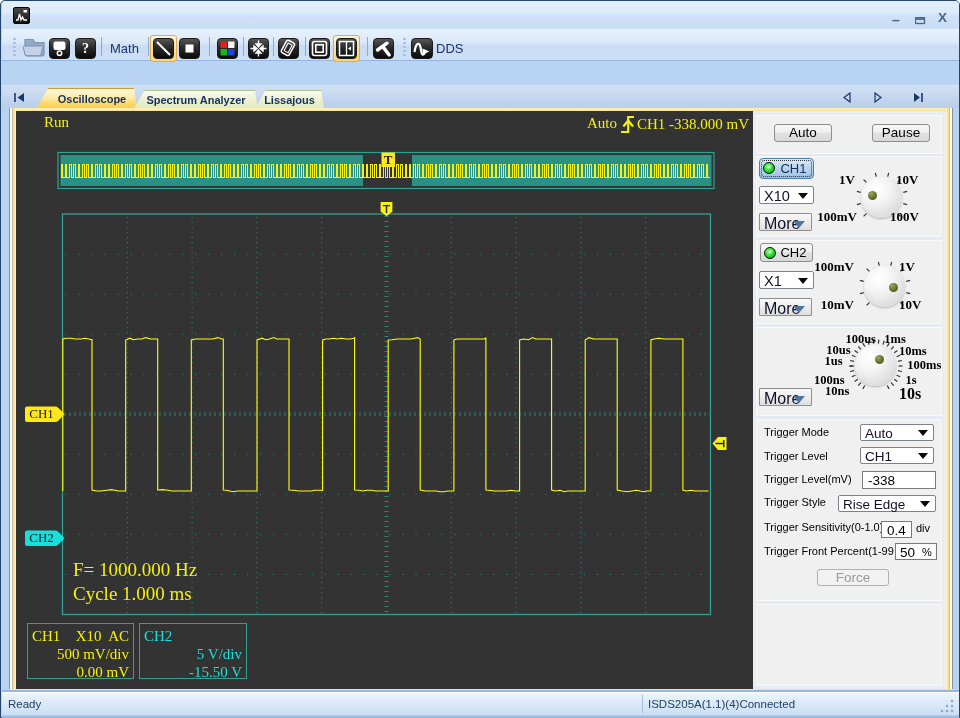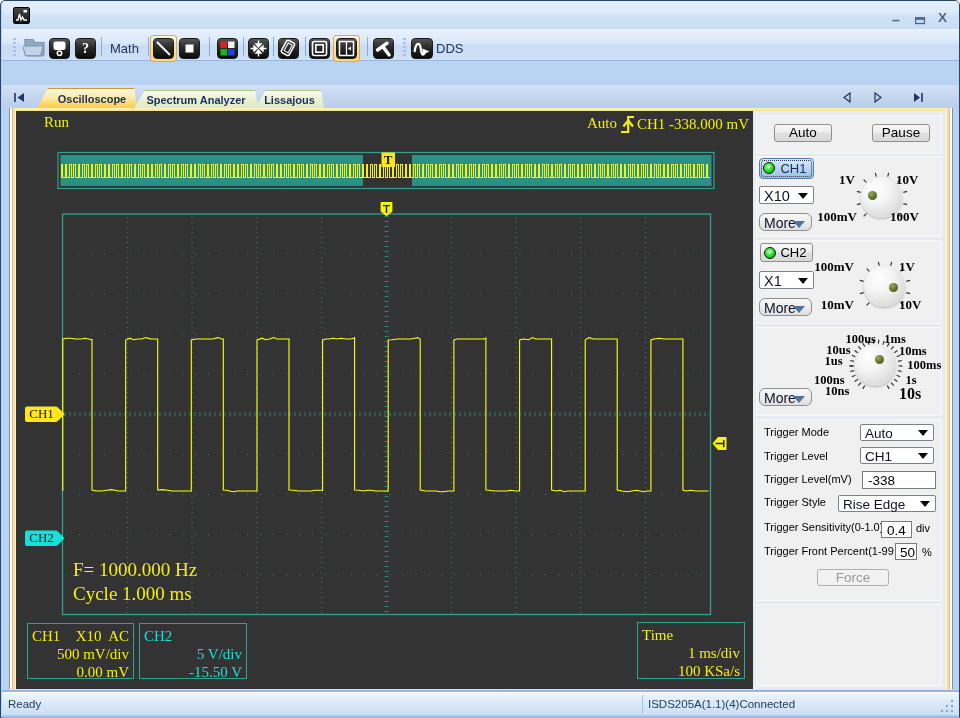--- a/index.html
+++ b/index.html
@@ -36,21 +36,21 @@
 .ytext{position:absolute;color:#f4ef12;font-family:"Liberation Serif",serif;white-space:nowrap}
 .infobox{position:absolute;border:1px solid #2fa294;font-family:"Liberation Serif",serif;font-size:15px;line-height:18px}
 
 #panel{position:absolute;left:752px;top:110px;width:193px;height:578px;background:#e9eef4}
 .sec{position:absolute;left:3px;width:186px;background:#f0f0f0;border:1px solid #fafafa;box-shadow:0 0 0 1px #e4e9ef}
 .btn{position:absolute;background:linear-gradient(#f6f6f6 0%,#efefef 45%,#e1e1e1 50%,#d8d8d8 100%);border:1px solid #8e8e8e;border-radius:3px;font-size:13.5px;color:#000;text-align:center}
 .combo{position:absolute;background:#fff;border:1.5px solid #7b828a;border-radius:2px;font-size:14.5px;color:#10102a}
 .combot{position:absolute;left:4px;top:1px}
 .arrb{position:absolute;right:5px;top:5.5px;width:0;height:0;border-left:5.5px solid transparent;border-right:5.5px solid transparent;border-top:6.5px solid #0a0a0a}
 .arrblue{position:absolute;right:6px;top:6.5px;width:0;height:0;border-left:6px solid transparent;border-right:6px solid transparent;border-top:7px solid #4f74a0}
-.morec{position:absolute;background:linear-gradient(#f8f8f8,#ececec 55%,#dedede);border:1.5px solid #8f8f8f;border-radius:6px;font-size:14px;color:#10102a}
+.morec{position:absolute;background:linear-gradient(#f8f8f8,#ececec 55%,#dedede);border:1.5px solid #8f8f8f;border-radius:1px;font-size:16px;color:#10102a}
 .knob{position:absolute;width:41px;height:41px;border-radius:50%;background:radial-gradient(circle at 36% 30%,#ffffff 0%,#f4f4f4 35%,#e2e2e2 65%,#cfcfcf 100%);box-shadow:0 1px 2px rgba(120,120,120,.5)}
 .kdot{position:absolute;width:9px;height:9px;border-radius:50%;background:radial-gradient(circle at 35% 30%,#9aa85c,#5d6b24 60%,#414d15)}
 .klabel{position:absolute;font-family:"Liberation Serif",serif;font-weight:bold;color:#000;white-space:nowrap}
 .tlab{position:absolute;left:11px;font-size:11px;color:#000;white-space:nowrap}
 .tinput{position:absolute;background:#fff;border:1px solid #7a7a7a;font-size:13.5px;color:#000}
 
 #status{position:absolute;left:1px;top:691px;width:957px;height:23px;
  background:linear-gradient(#eef5fd 0%,#dcebf9 40%,#cbdef4 100%);border-top:1px solid #f8fbfe;font-size:12px;color:#23405f}
 #statline{position:absolute;left:1px;top:689px;width:957px;height:2px;background:#9ab6d8}
 #btmframe{position:absolute;left:1px;top:714px;width:957px;height:3px;background:linear-gradient(#b4cff0,#8fb2dd)}
@@ -199,25 +199,20 @@
  <div class="abs" style="left:4px;top:3px">CH1</div>
         <div class="abs" style="right:4px;top:3px">X10&nbsp; AC</div>
  <div class="abs" style="right:4px;top:21px">500 mV/div</div>
         <div class="abs" style="right:4px;top:39px">0.00 mV</div>
       </div>
 <div class="infobox" style="left:123px;top:515px;width:108px;height:56px;color:#17e0dc">
  <div class="abs" style="left:4px;top:3px">CH2</div>
  <div class="abs" style="right:4px;top:21px">5 V/div</div>
         <div class="abs" style="right:4px;top:39px">-15.50 V</div>
       </div>
-<div class="infobox" style="left:621px;top:514px;width:108px;height:57px;color:#f4ef12">
- <div class="abs" style="left:4px;top:3px">Time</div>
- <div class="abs" style="right:4px;top:21px">1 ms/div</div>
-        <div class="abs" style="right:4px;top:39px">100 KSa/s</div>
-      </div>
 </div>
  <div id="panel">
       <div class="sec" style="top:4px;height:39px"></div>
       <div class="sec" style="top:45px;height:81px"></div>
       <div class="sec" style="top:129px;height:84px"></div>
       <div class="sec" style="top:216px;height:89px"></div>
       <div class="sec" style="top:308px;height:182px"></div>
       <div class="sec" style="top:493px;height:82px"></div>
       <div class="btn" style="left:21px;top:13px;width:58px;height:18px;line-height:16px">Auto</div>
       <div class="btn" style="left:119px;top:13px;width:58px;height:18px;line-height:16px">Pause</div>
@@ -338,21 +333,21 @@
       <div class="tinput" style="left:109px;top:360px;width:74px;height:18px;padding:1px 0 0 5px">-338</div>
       <div class="tlab" style="top:385px">Trigger Style</div>
       <div class="combo" style="left:85px;top:384px;width:98px;height:17px;font-size:13.5px">
         <span class="combot" style="top:0.5px">Rise Edge</span>
         <span class="arrb" style="top:5px"></span>
       </div>
       <div class="tlab" style="top:410px">Trigger Sensitivity(0-1.0)</div>
       <div class="tinput" style="left:128px;top:410px;width:31px;height:17px;padding:1px 0 0 5px">0.4</div>
       <div class="tlab" style="left:163px;top:411px">div</div>
       <div class="tlab" style="top:434px">Trigger Front Percent(1-99</div>
-      <div class="tinput" style="left:142px;top:432px;width:22px;height:17px;padding:1px 0 1px 4px">50</div>
+      <div class="tinput" style="left:142px;top:432px;width:42px;height:17px;padding:1px 0 1px 4px">50</div>
       <div class="tlab" style="left:169px;top:435px">%</div>
       <div class="btn" style="left:64px;top:458px;width:72px;height:17px;line-height:15px;color:#9a9a9a;border-color:#b0b0b0;background:#f2f2f2">Force</div>
     </div>
  <div class="abs" style="left:8px;top:107px;width:944px;height:2.5px;background:linear-gradient(#fff3c6,#fce189)"></div>
  <div class="pgy" style="left:8px;top:107px;width:7px;height:584px"></div>
  <div class="pgyr" style="left:945px;top:107px;width:7px;height:584px"></div>
  <div class="abs" style="left:8px;top:687.5px;width:944px;height:3.5px;background:linear-gradient(#fce189,#fff3c6)"></div>
  <div id="statline"></div>
  <div id="status">
   <div class="abs" style="left:6px;top:4.5px;font-size:11.5px">Ready</div>

